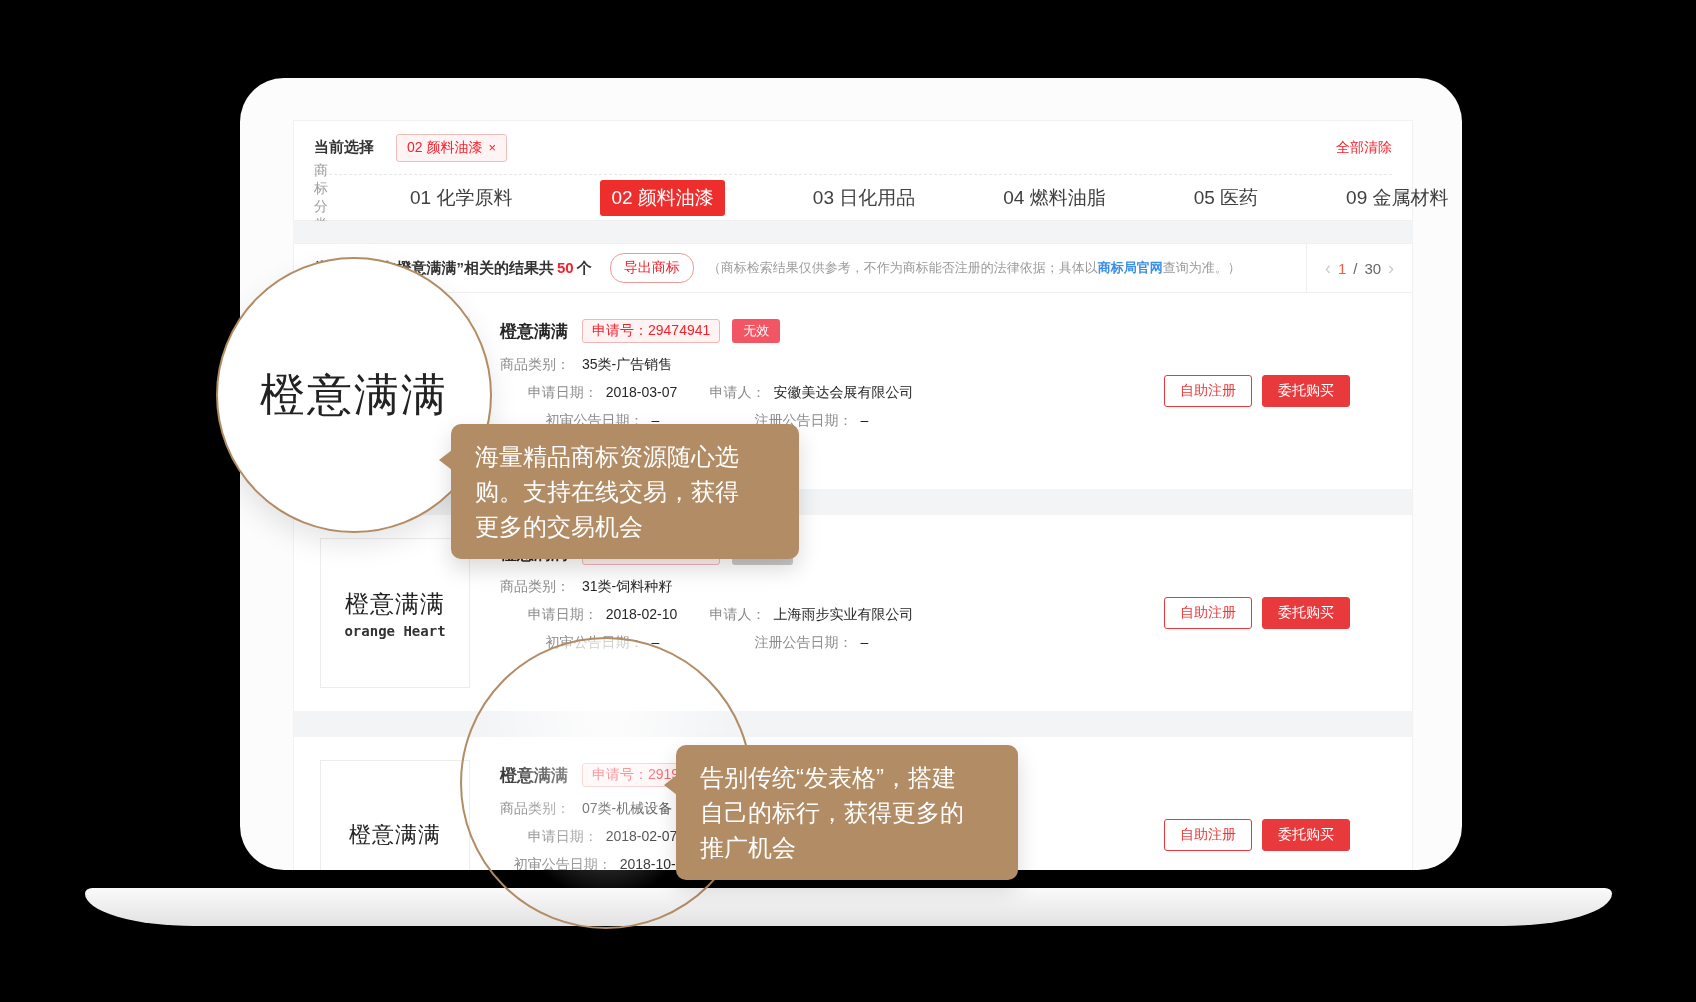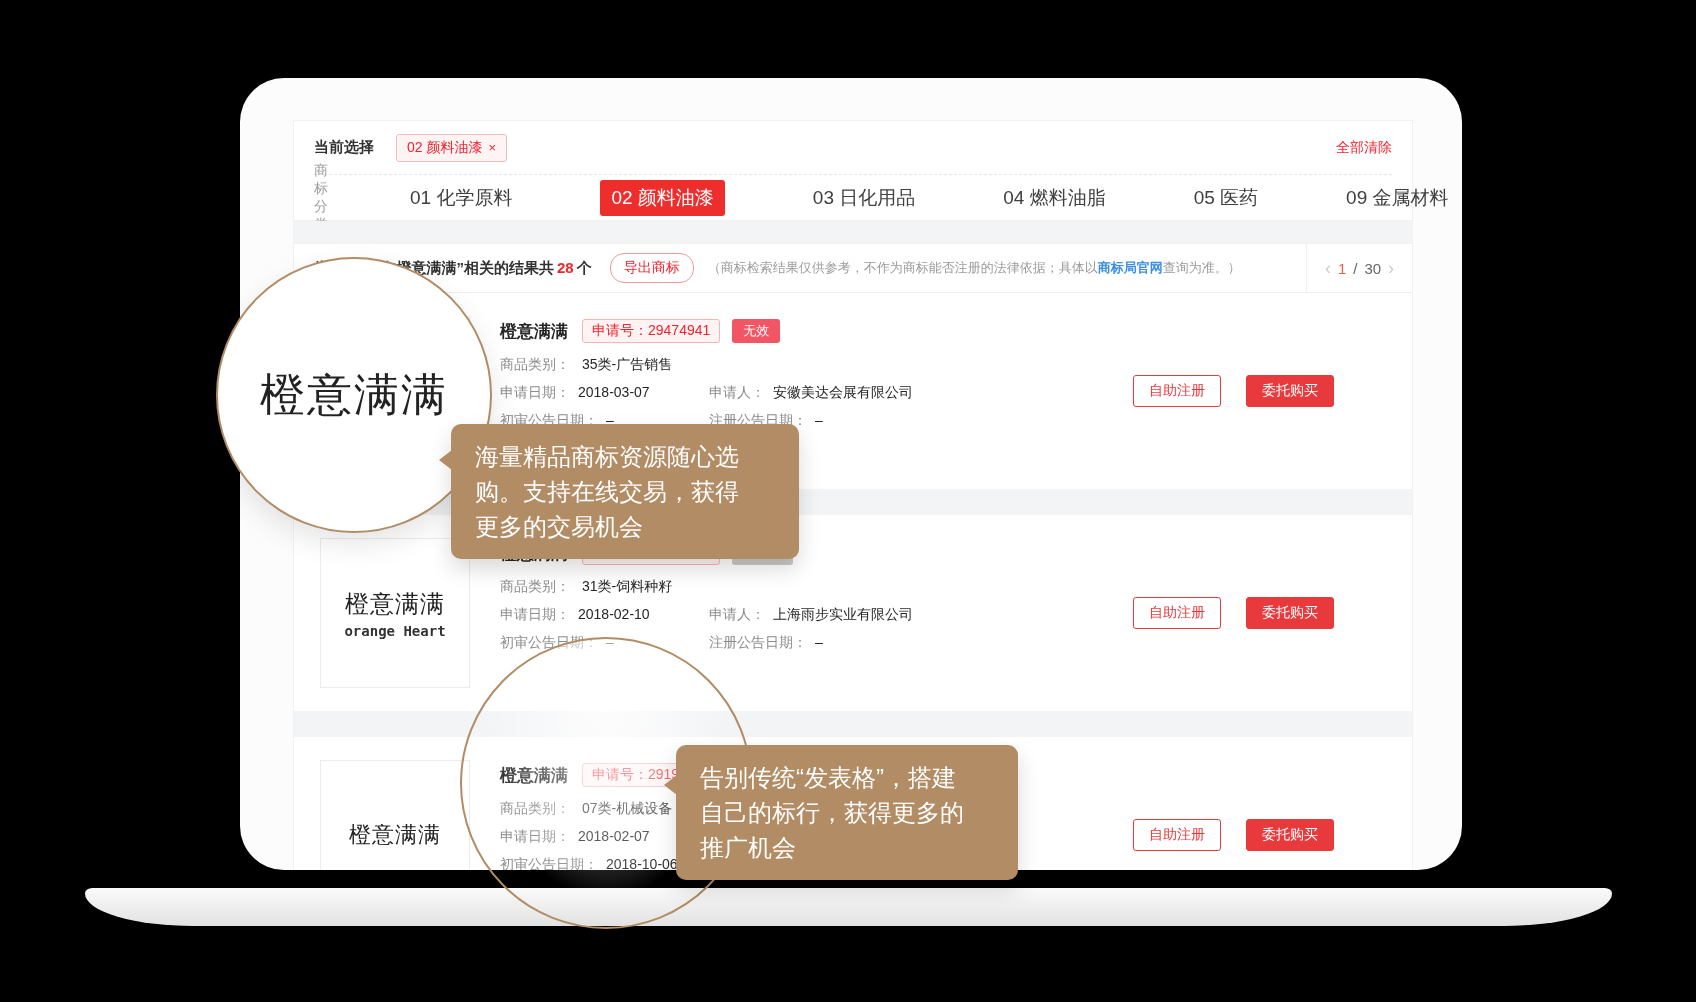--- a/index.html
+++ b/index.html
@@ -74,24 +74,24 @@
   .title-line { display:flex; align-items:center; margin-bottom:13px; }
   .tm-name { font-size:17px; font-weight:bold; color:#262626; }
   .app-no {
     margin-left:14px; font-size:14px; color:#f5222d; background:#fff3f3;
     border:1px solid #f5b5b5; border-radius:3px; padding:2px 9px; white-space:nowrap;
   }
   .status { margin-left:12px; font-size:13px; color:#fff; border-radius:3px; padding:3px 11px; white-space:nowrap; }
   .status.invalid { background:#f25563; }
   .status.registered { background:#c9c9c9; }
   .field-line { font-size:14px; margin-top:10px; white-space:nowrap; }
-  .cell { display:inline-block; min-width:205px; }
+  .cell { display:inline-block; min-width:205px;text-align:center; }
   .f-label { color:#8c8c8c; margin-right:8px; }
   .f-value { color:#262626; }
-  .row-actions { align-self:center; display:flex; gap:25px; margin-right:52px; flex:none; }
+  .row-actions { align-self:center; display:flex; gap:10px; margin-right:36px; flex:none; }
   .btn { font-size:14px; border-radius:3px; padding:6px 15px; cursor:pointer; white-space:nowrap; }
   .btn.outline { color:#e8393c; background:#fff; border:1px solid #e8393c; }
   .btn.fill { color:#fff; background:#e8393c; border:1px solid #e8393c; }
 
   
   .magnifier {
     position:absolute; border:2px solid #b18c64; border-radius:50%;
   }
   .magnifier.solid {
     left:216px; top:257px; width:276px; height:276px; background:#fff;
@@ -150,21 +150,21 @@
           <span class="cat-btn">展开全部</span>
         </span>
       </div>
     </div>
 
     <div class="panel-gap"></div>
 
     <div class="panel results-panel">
       <div class="results-header">
         <span class="summary">
-          <span>为您检索到“橙意满满”相关的结果共</span><span class="count">28</span><span>个</span>
+          <span>为您检索到“橙意满满”相关的结果共</span><span class="count">50</span><span>个</span>
         </span>
         <span class="export-btn">导出商标</span>
         <span class="disclaimer">
           <span>（商标检索结果仅供参考，不作为商标能否注册的法律依据；具体以</span><span class="site-link">商标局官网</span><span>查询为准。）</span>
         </span>
         <span class="pagination">
           <span class="pg-chevron">‹</span>
           <span class="pg-current">1</span>
           <span class="pg-sep">/</span>
           <span class="pg-total">30</span>

